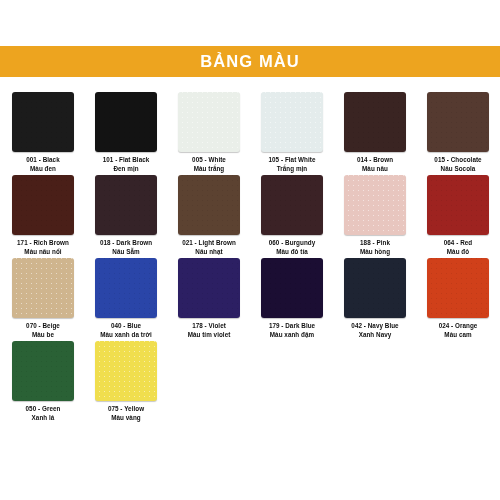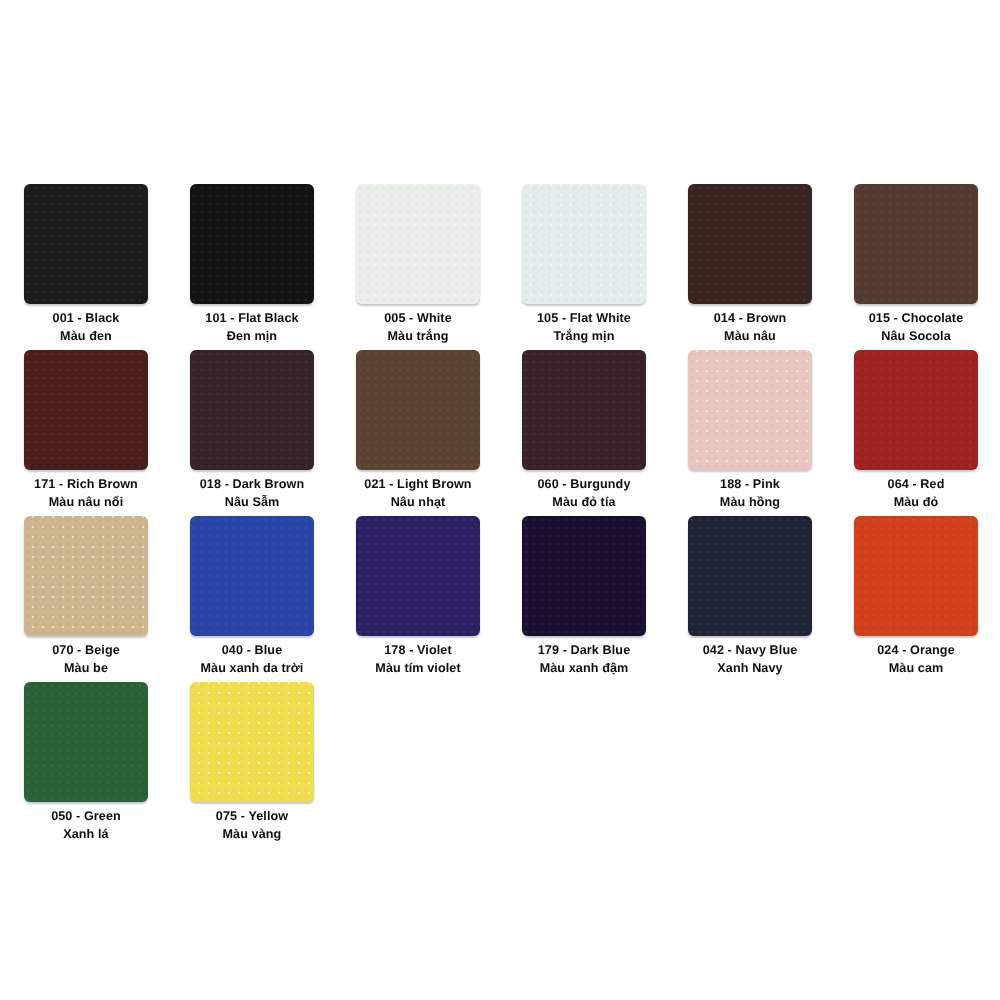--- a/index.html
+++ b/index.html
@@ -113,20 +113,23 @@
     color: #0e0e0e;
     white-space: nowrap;
     letter-spacing: 0.05px;
   }
 </style>
 </head>
 <body>
 
 <div id="page">
 
+  <div class="banner">
+    <span class="banner-title">BẢNG MÀU</span>
+  </div>
 
   <div class="grid">
       <div class="row">
         <div class="cell">
           <div class="swatch" style="background: rgb(27, 27, 27);"></div>
           <div class="labels">
             <span class="label-code">001 - Black</span>
             <span class="label-vi">Màu đen</span>
           </div>
         </div>

